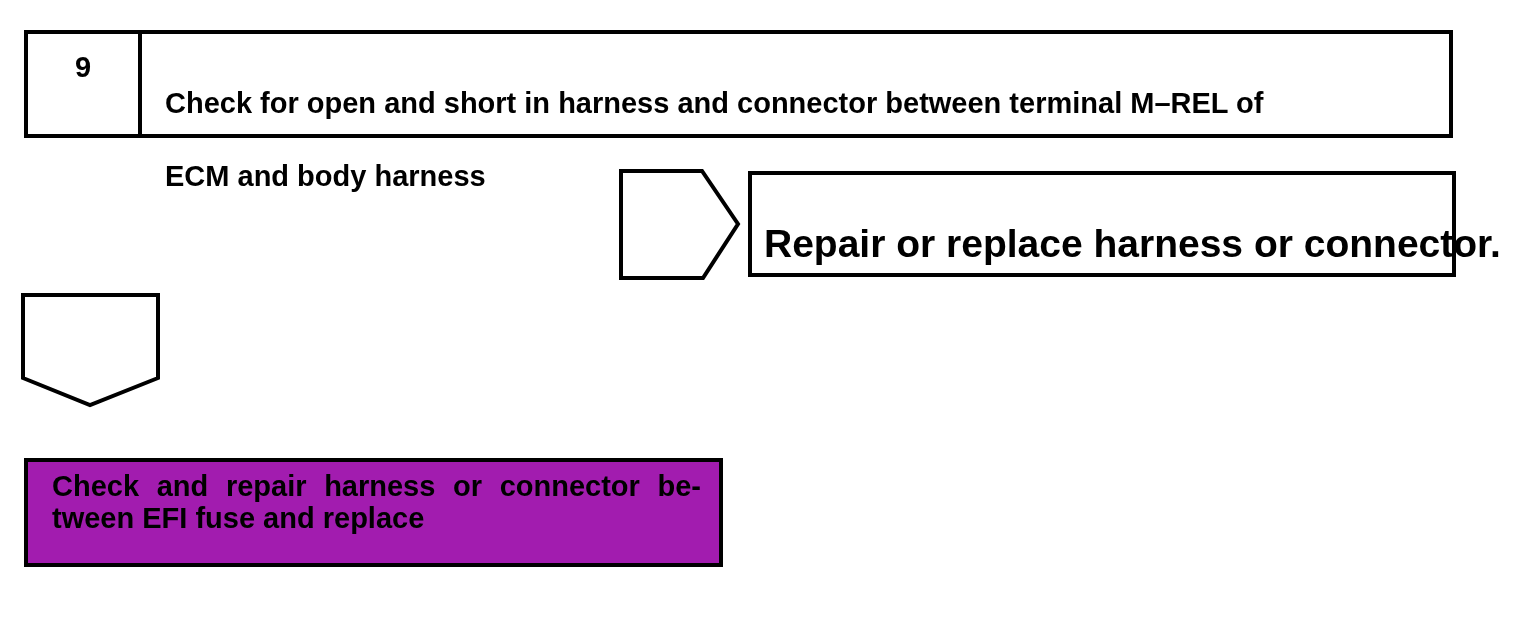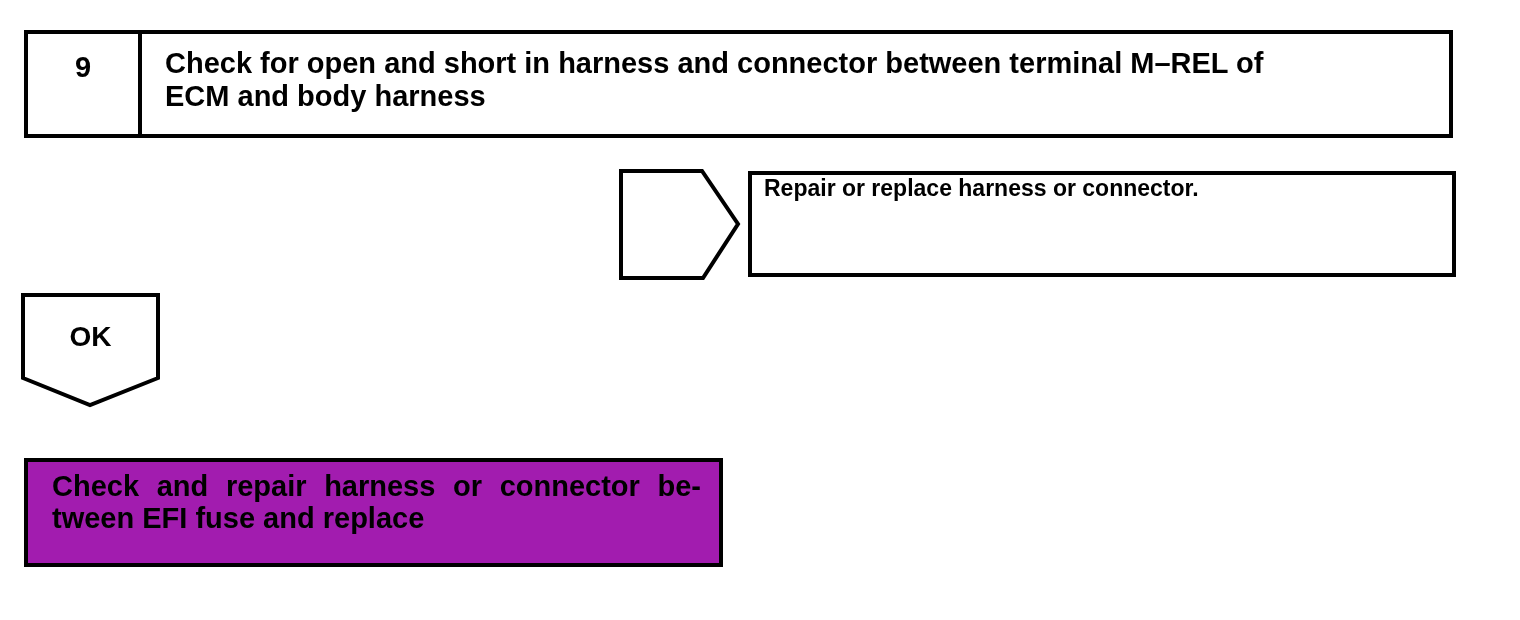--- a/index.html
+++ b/index.html
@@ -34,21 +34,21 @@
     font-size: 29px;
     line-height: 33px;
     flex: none;
   }
   .step-text-cell {
     flex: 1;
     padding: 13px 12px 0 23px;
     font-size: 29px;
     line-height: 33px;
   }
-  .nowrap-line { white-space: nowrap; }
+  .nowrap-line { white-space: nowrap; margin-top: 40px; }
 
   
   .ng-shape-svg {
     position: absolute;
     left: 617px; top: 167px;
     width: 126px; height: 116px;
   }
   .ng-label {
     position: absolute;
     left: 621px; top: 171px;
@@ -57,23 +57,23 @@
     align-items: center;
     justify-content: center;
     font-size: 28px;
   }
   .ng-action-box {
     position: absolute;
     left: 748px; top: 171px;
     width: 708px; height: 106px;
     border: 4px solid #000;
     display: flex;
-    align-items: flex-start;
+    align-items: center;
     padding-left: 12px;
-    font-size: 23px;
+    font-size: 39px;
     background: #fff;
   }
 
   
   .ok-shape-svg {
     position: absolute;
     left: 19px; top: 291px;
     width: 143px; height: 118px;
   }
   .ok-label {
@@ -121,20 +121,19 @@
     <polygon points="4,4 85,4 121,57 86,111 4,111"></polygon>
   </svg>
 
   <div class="ng-action-box">
     <div class="nowrap-line">Repair or replace harness or connector.</div>
   </div>
 
   <svg class="ok-shape-svg" viewBox="0 0 143 118" aria-hidden="true">
     <polygon points="4,4 139,4 139,87 71,114 4,87"></polygon>
   </svg>
-  <div class="ok-label">OK</div>
 
   <div class="result-box">
     <div class="justified-line">Check and repair harness or connector be-</div>
     <div>tween EFI fuse and replace</div>
   </div>
 
 </div>
 
 </body></html>

